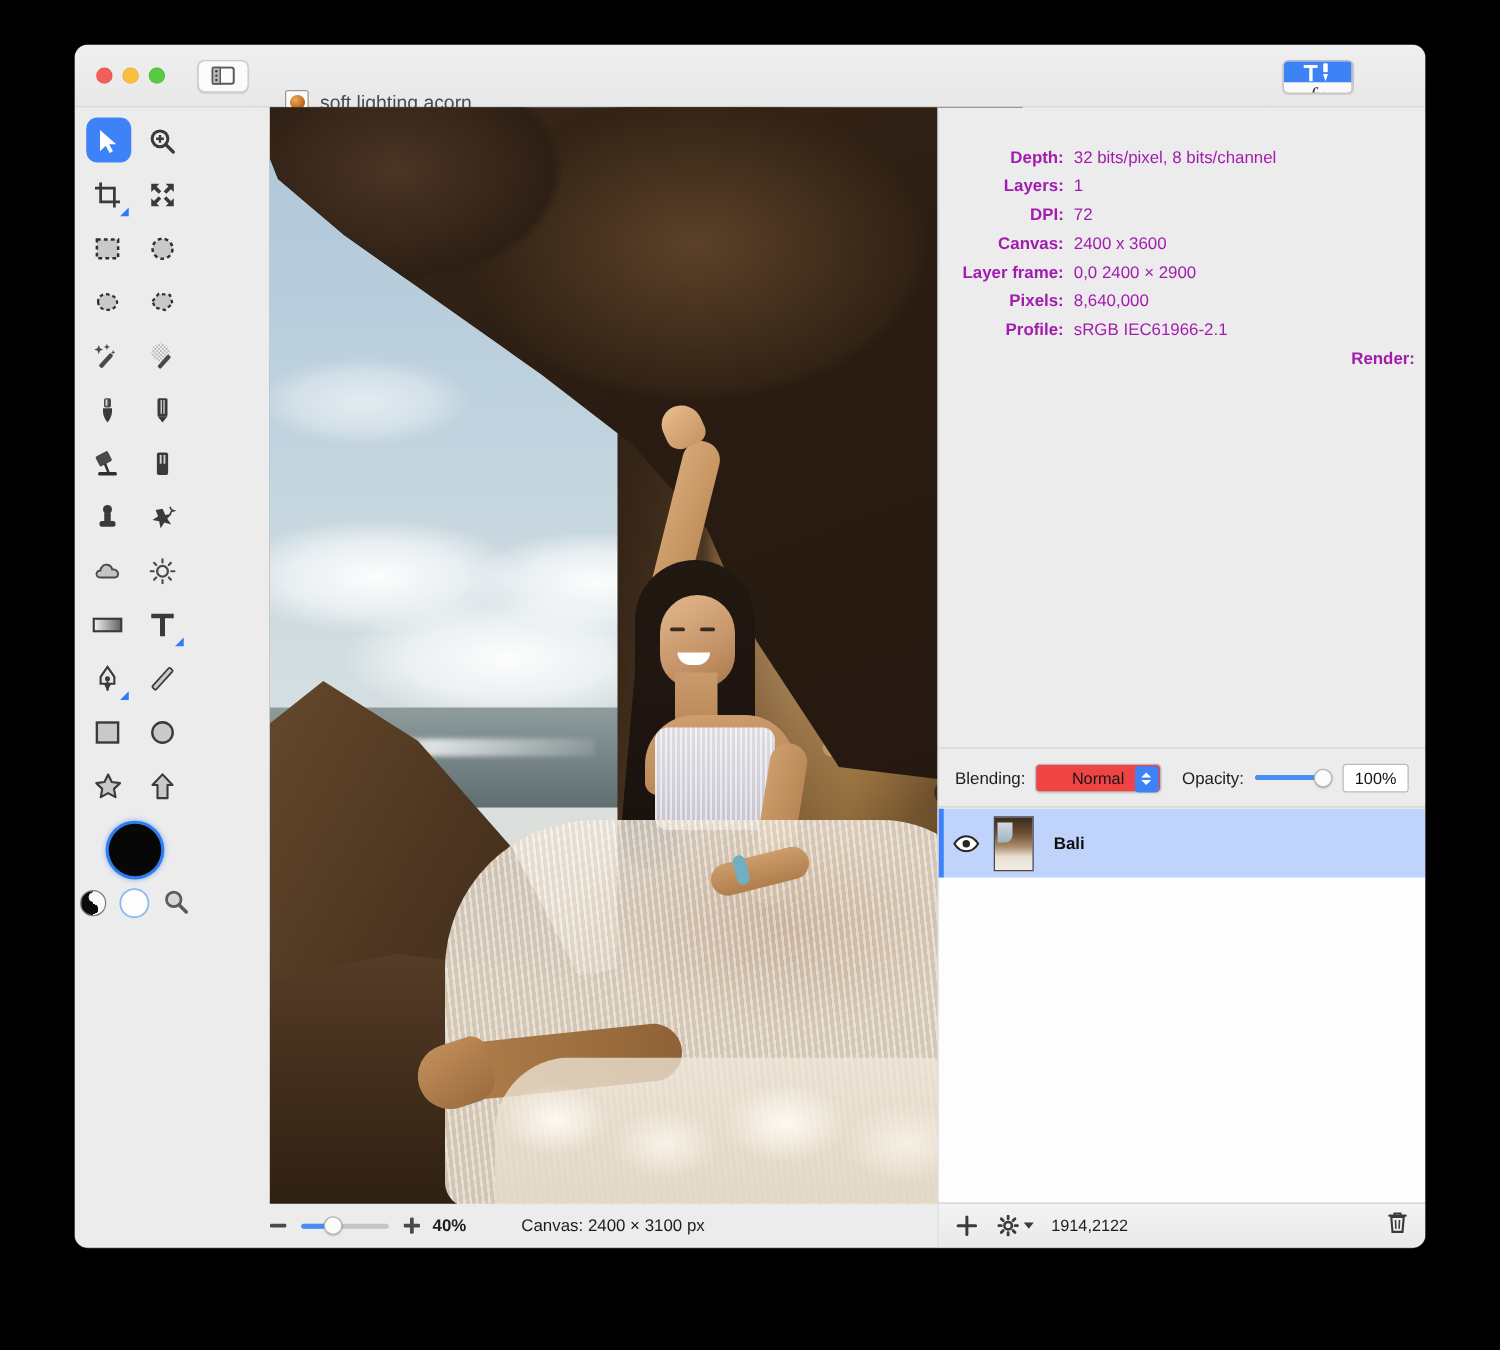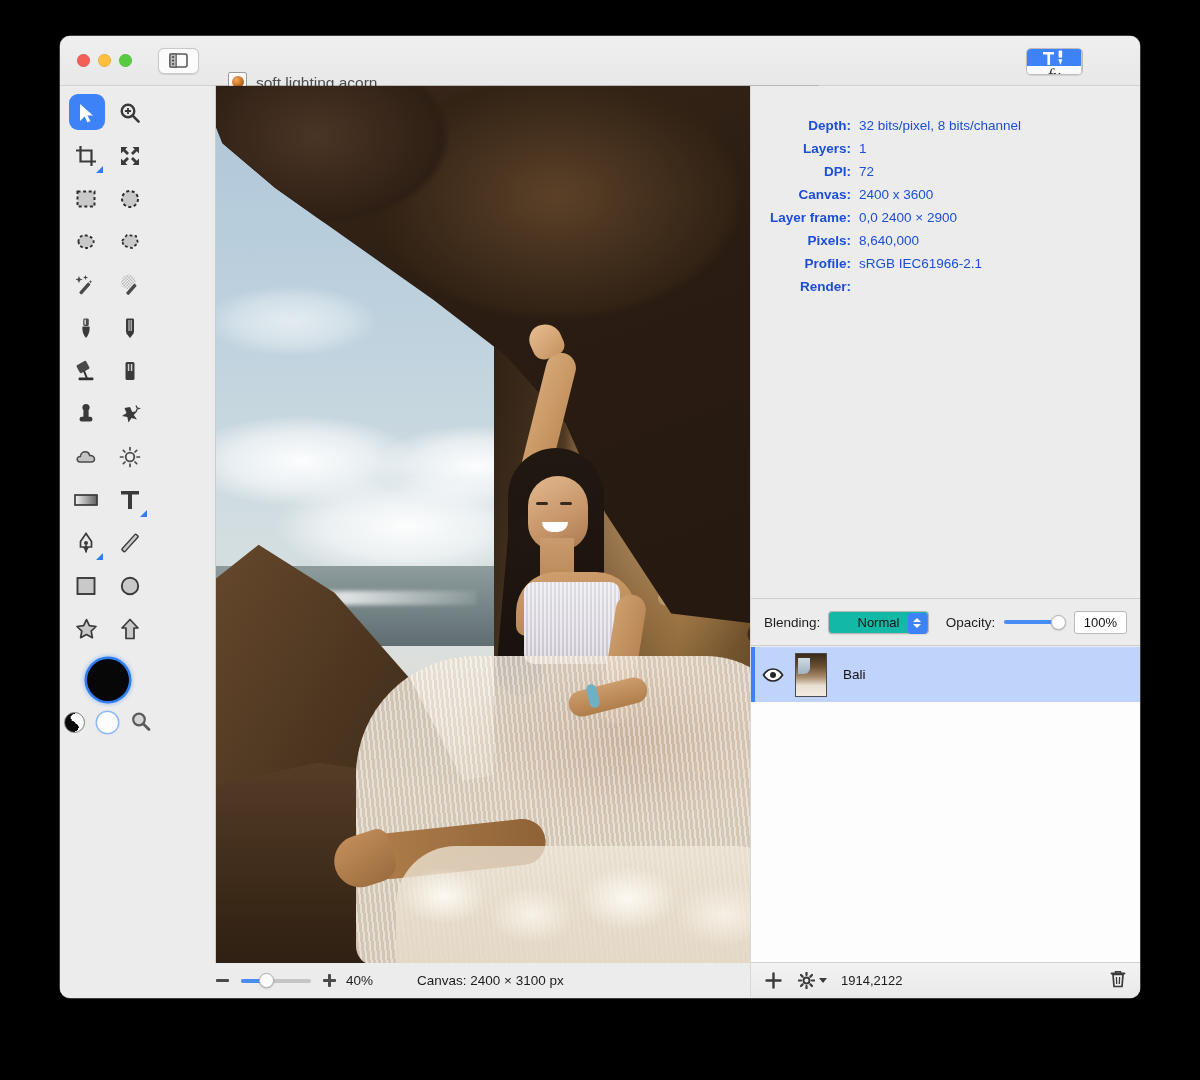--- a/index.html
+++ b/index.html
@@ -393,21 +393,22 @@
   }
   .info-list {
     position: absolute; left: 0; right: 0; top: 0;
     height: 503px;
     padding: 28px 0 0 0;
   }
   .info-row {
     display: flex;
     font-size: 13.5px;
     line-height: 23px;
-    color: #1d4ed8;
+    color: #a21caf;
+    justify-content: flex-end;
   }
   .info-row .k {
     width: 108px; text-align: right; font-weight: bold; padding-right: 8px;
   }
   .info-row .v { flex: 1; }
 
   .panel-divider {
     position: absolute; left: 0; right: 0; top: 512px;
     height: 1px; background: #cfcfcf;
   }
@@ -418,21 +419,21 @@
     background: #ececec;
     display: flex; align-items: center;
     padding: 0 13px;
     border-bottom: 1px solid #cdcdcd;
   }
   .blend-bar .lbl { font-size: 13.5px; color: #1d1d1d; }
   .select-wrap {
     position: relative;
     margin-left: 8px;
     width: 104px; height: 23px;
-    background: #14b8a6;
+    background: #ef4444;
     border: 0.5px solid #b9b9b9;
     border-radius: 4px;
     display: flex; align-items: center; justify-content: center;
     box-shadow: 0 0.5px 1px rgba(0,0,0,.08);
   }
   .select-wrap .val { font-size: 13px; color: #141414; }
   .select-wrap .stepper {
     position: absolute; right: 1px; top: 1px;
     width: 19px; height: 21px;
     background: #3d82f7;
@@ -472,20 +473,21 @@
     border: 0.5px solid #b9b9b9;
     border-radius: 3px;
     display: flex; align-items: center; justify-content: center;
     font-size: 13px; color: #111;
   }
 
   .layers-list {
     position: absolute; left: 0; right: 0; top: 561px;
     bottom: 36px;
     background: #fdfdfd;
+    font-weight: bold;
   }
   .layer-row {
     position: relative;
     height: 55px;
     display: flex; align-items: center;
     background: #c0d3fa;
   }
   .layer-row .sel-bar {
     position: absolute; left: 0; top: 0; bottom: 0;
     width: 4px; background: #3d82f7;
@@ -543,21 +545,21 @@
     width: 15px; height: 15px; border-radius: 50%;
     background: #fcfcfc; border: 0.5px solid #b2b2b2;
     box-shadow: 0 0.5px 1.5px rgba(0,0,0,.25);
   }
   .plus { position: relative; margin-left: 12px; width: 13px; height: 13px; }
   .plus:before, .plus:after {
     content: ""; position: absolute; background: #4a4a4a; border-radius: 1px;
   }
   .plus:before { left: 0; top: 5px; width: 13px; height: 3px; }
   .plus:after  { top: 0; left: 5px; height: 13px; width: 3px; }
-  .zoom-pct { margin-left: 10px; font-size: 13.5px; color: #1d1d1d; }
+  .zoom-pct { margin-left: 10px; font-size: 13.5px; color: #1d1d1d; font-weight: bold; }
   .canvas-size { margin-left: 44px; font-size: 13.5px; color: #1d1d1d; }
 </style>
 </head>
 <body>
 
 <div class="window">
 
   <div class="titlebar">
     <div class="traffic">
       <div class="tl red"></div>

